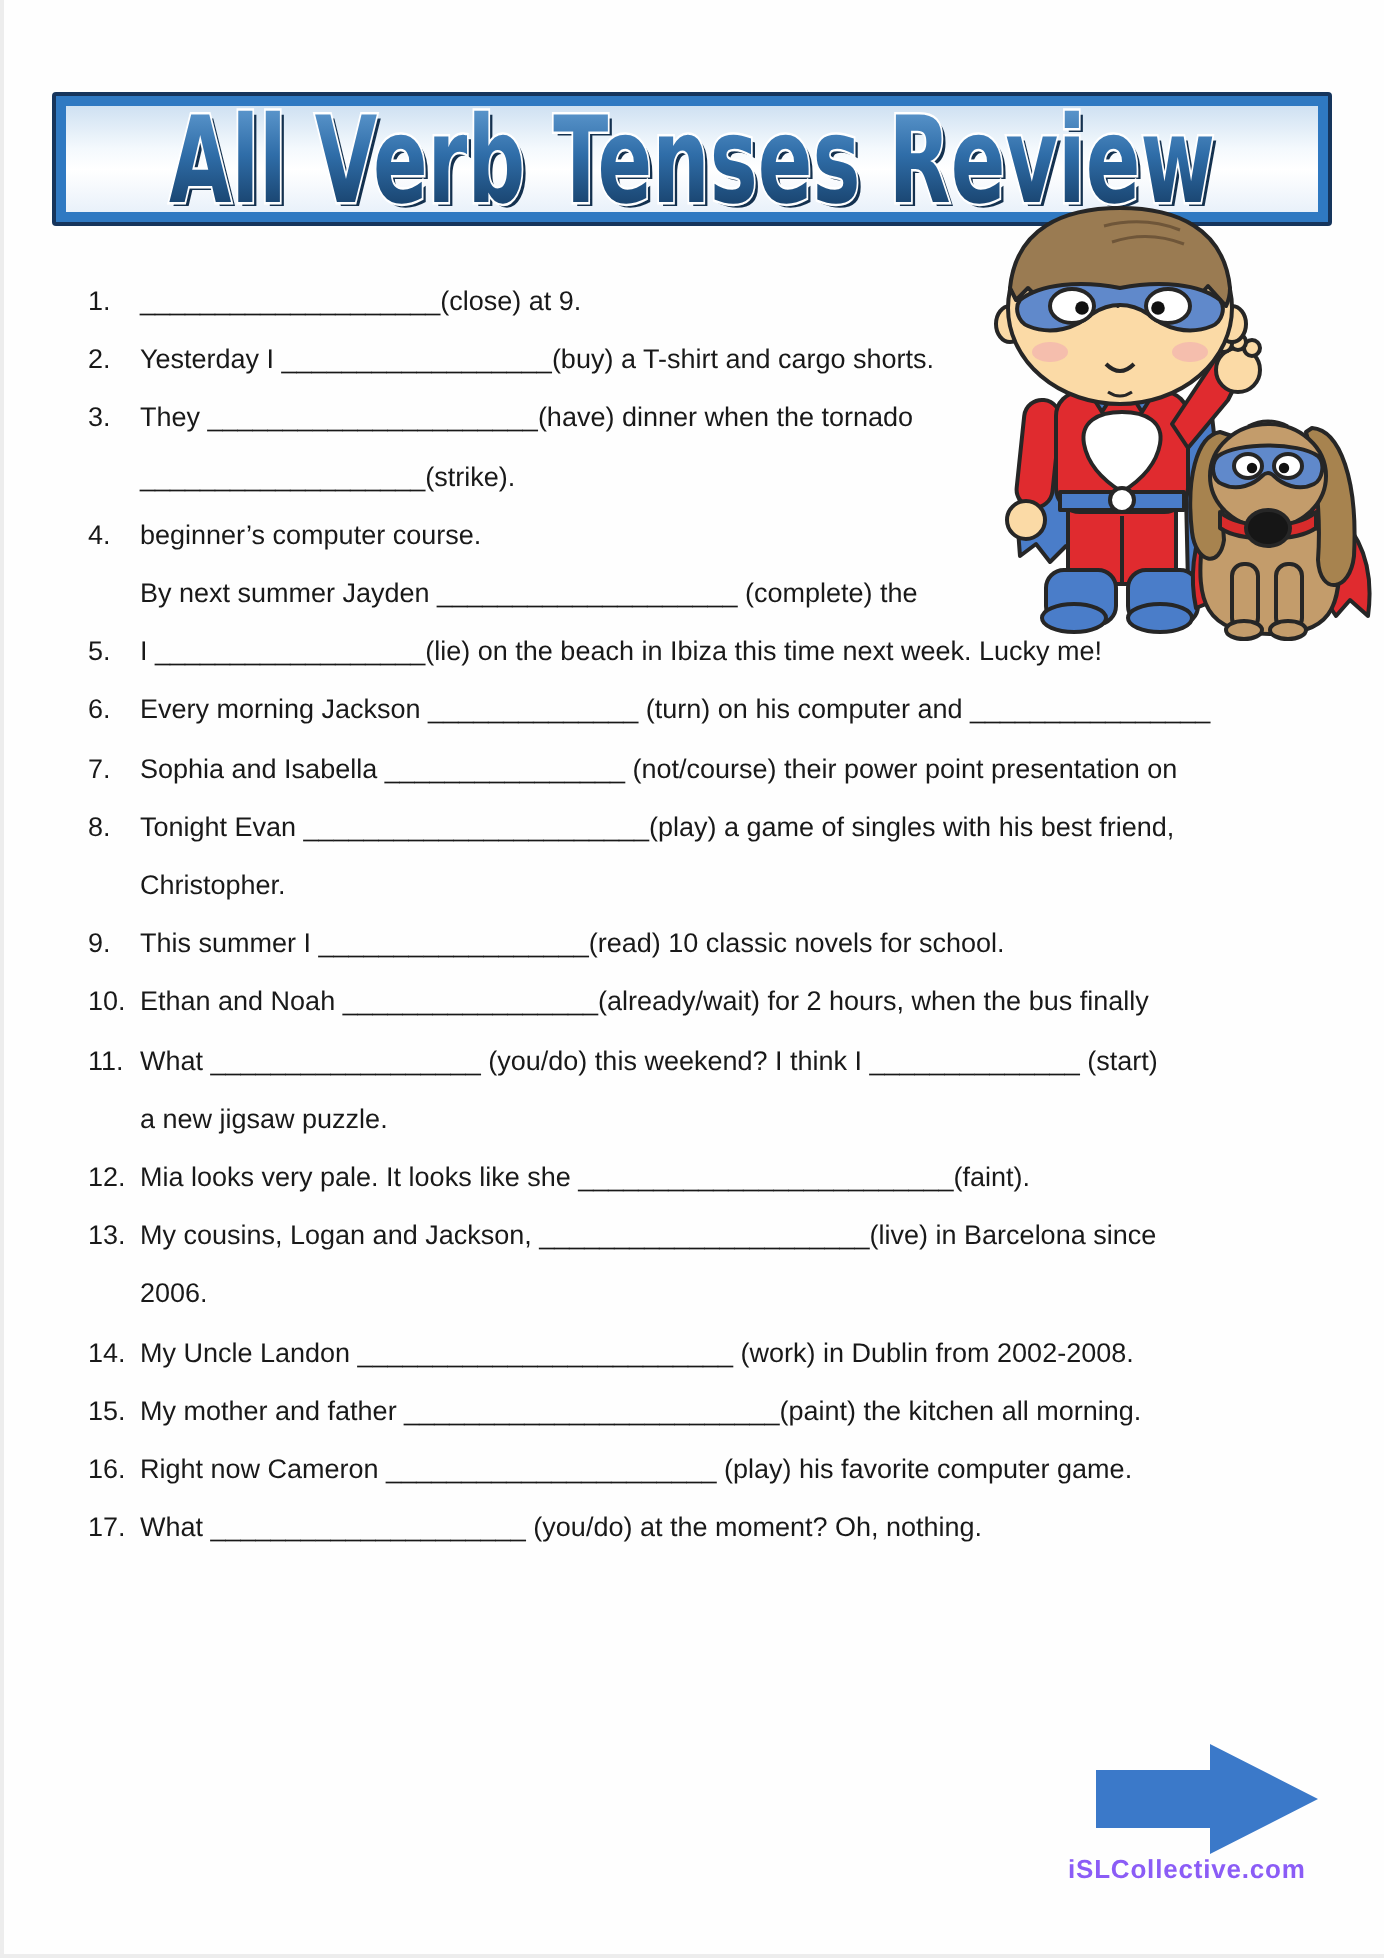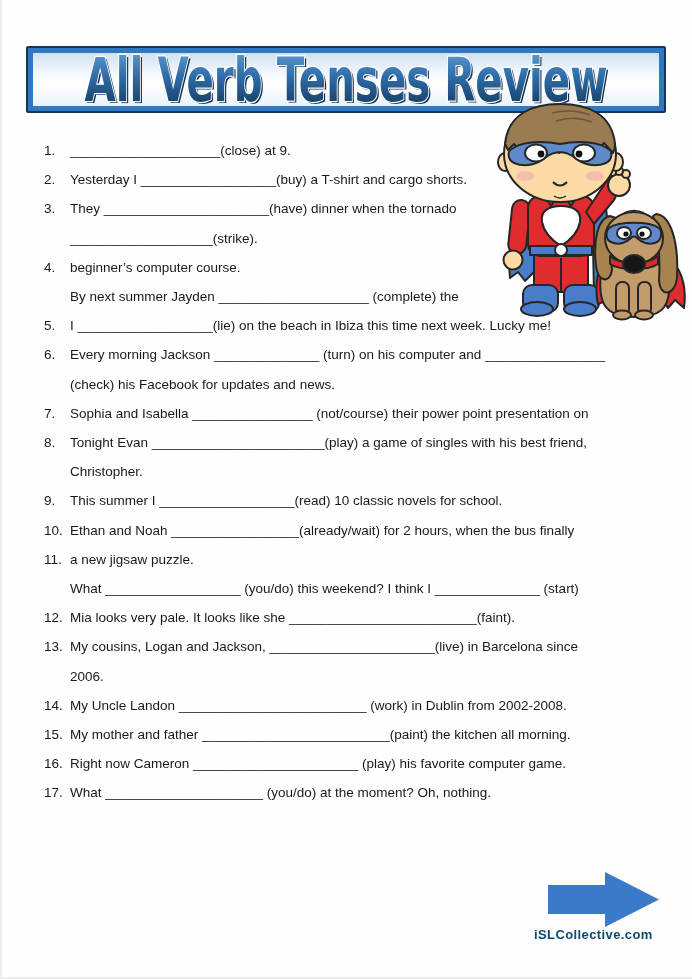--- a/index.html
+++ b/index.html
@@ -32,21 +32,21 @@
   }
   .q{position:relative;padding-left:26px;}
   .qnum{position:absolute;left:0;top:0;white-space:nowrap;}
   .qline{white-space:nowrap;}
   
   .hero{position:absolute;left:492px;top:100px;width:200px;height:222px;}
   
   .arrow{position:absolute;left:548px;top:871px;width:112px;height:57px;}
   .watermark{
     position:absolute;left:534px;top:927px;
-    font-size:13px;font-weight:bold;color:#0c4a6e;letter-spacing:.4px;
+    font-size:13px;font-weight:bold;color:#8b5cf6;letter-spacing:.4px;
   }
 </style>
 </head>
 <body>
 
 <div class="page">
 
   <div class="banner">
     <div class="banner-inner">
       <svg class="title-svg" width="626" height="55" viewBox="0 0 626 55">
@@ -171,21 +171,20 @@
     </div>
 
     <div class="q">
       <span class="qnum">5.</span>
       <div class="qline">I __________________(lie) on the beach in Ibiza this time next week. Lucky me!</div>
     </div>
 
     <div class="q">
       <span class="qnum">6.</span>
       <div class="qline">Every morning Jackson ______________ (turn) on his computer and ________________</div>
-      <div class="qline">(check) his Facebook for updates and news.</div>
     </div>
 
     <div class="q">
       <span class="qnum">7.</span>
       <div class="qline">Sophia and Isabella ________________ (not/course) their power point presentation on</div>
     </div>
 
     <div class="q">
       <span class="qnum">8.</span>
       <div class="qline">Tonight Evan _______________________(play) a game of singles with his best friend,</div>
@@ -197,22 +196,22 @@
       <div class="qline">This summer I __________________(read) 10 classic novels for school.</div>
     </div>
 
     <div class="q">
       <span class="qnum">10.</span>
       <div class="qline">Ethan and Noah _________________(already/wait) for 2 hours, when the bus finally</div>
     </div>
 
     <div class="q">
       <span class="qnum">11.</span>
+      <div class="qline">What __________________ (you/do) this weekend? I think I ______________ (start)</div>
       <div class="qline">a new jigsaw puzzle.</div>
-      <div class="qline">What __________________ (you/do) this weekend? I think I ______________ (start)</div>
     </div>
 
     <div class="q">
       <span class="qnum">12.</span>
       <div class="qline">Mia looks very pale. It looks like she _________________________(faint).</div>
     </div>
 
     <div class="q">
       <span class="qnum">13.</span>
       <div class="qline">My cousins, Logan and Jackson, ______________________(live) in Barcelona since</div>

